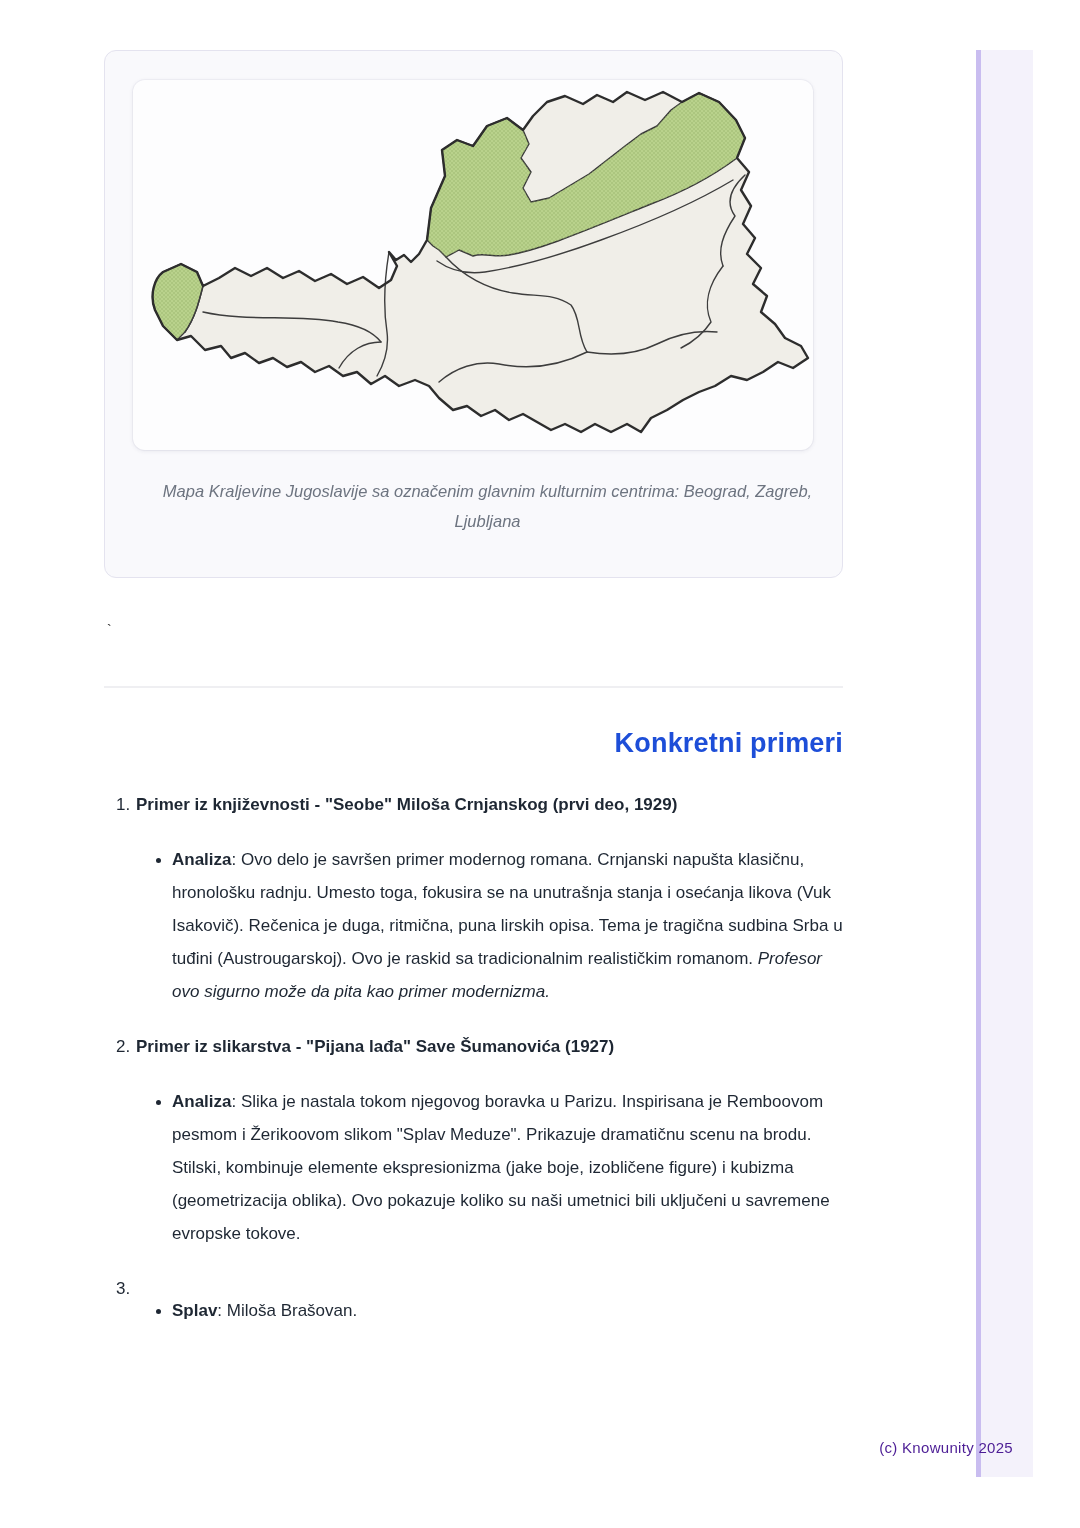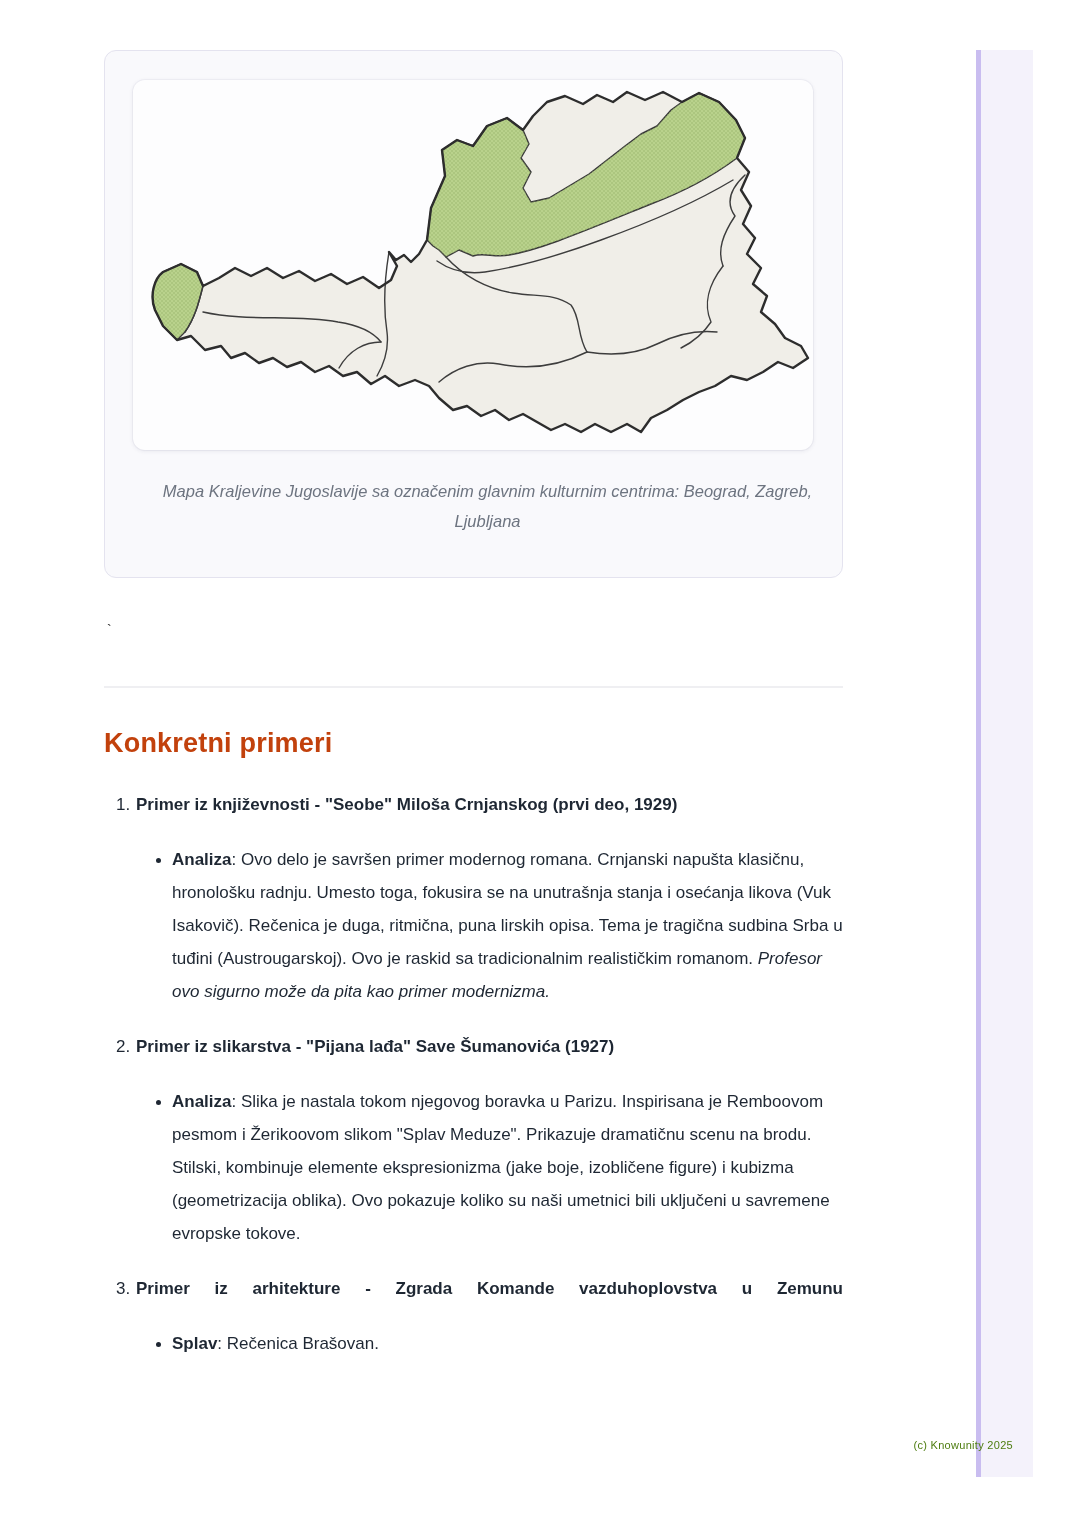--- a/index.html
+++ b/index.html
@@ -61,22 +61,22 @@
   .ititle .j2 { display:block; }
   ul.blist { list-style:disc; margin:22px 0 0 0; padding-left:36px; }
   ul.blist li { line-height:33px; }
   ul.blist li::marker { color:#1e2733; font-size:15px; }
 
   
   .side-panel { position:absolute; left:981px; top:50px; width:52px; height:1427px; background:#f4f2fb; }
   .side-rail  { position:absolute; left:976px; top:50px; width:5px;  height:1427px; background:#c9bdf0; }
   .footer {
     position:absolute; top:1439px; right:67px;
-    font-size:11px; letter-spacing:0.3px;
-    color:#4d7c0f; z-index:5;
+    font-size:15px; letter-spacing:0.3px;
+    color:#4c1d95; z-index:5;
   }
 </style>
 </head>
 <body>
 
 <div class="content">
 
   <section class="map-card">
     <div class="map-panel">
       <svg viewBox="0 0 680 370" width="680" height="370" xmlns="http://www.w3.org/2000/svg">
@@ -111,21 +111,21 @@
         <path fill="none" stroke-width="2.4" stroke-linejoin="round" d="M 22 230 C 16 214 22 198 30 192 L 48 184 L 64 192 L 70 206 L 86 198 L 102 188 L 118 196 L 134 188 L 150 198 L 166 191 L 182 201 L 198 194 L 214 204 L 230 197 L 246 208 L 258 200 L 264 186 L 256 172 L 263 180 L 271 175 L 278 182 L 286 174 L 294 160 L 298 128 L 312 96 L 309 70 L 324 60 L 340 66 L 354 46 L 374 38 L 390 50 L 400 36 L 414 22 L 432 16 L 450 24 L 464 15 L 480 22 L 494 12 L 512 20 L 530 12 L 549 22 L 566 13 L 586 22 L 603 40 L 612 58 L 604 78 L 616 92 L 608 110 L 618 126 L 610 144 L 622 158 L 614 174 L 628 188 L 620 204 L 634 216 L 628 232 L 642 244 L 652 258 L 668 266 L 675 278 L 660 288 L 645 282 L 630 292 L 614 300 L 598 296 L 582 306 L 566 312 L 550 320 L 534 330 L 518 338 L 508 352 L 494 344 L 478 352 L 462 344 L 448 352 L 432 344 L 418 350 L 404 342 L 390 334 L 376 340 L 362 330 L 348 336 L 334 326 L 320 330 L 306 318 L 296 306 L 282 300 L 266 306 L 252 296 L 238 304 L 224 292 L 210 296 L 196 286 L 182 292 L 168 282 L 154 287 L 140 278 L 126 283 L 112 273 L 98 278 L 88 266 L 72 270 L 58 256 L 44 260 L 30 246 Z" stroke="#2d2d2d"></path>
       </svg>
     </div>
     <p class="caption">Mapa Kraljevine Jugoslavije sa označenim glavnim kulturnim centrima: Beograd, Zagreb, Ljubljana</p>
   </section>
 
   <div class="stray">`</div>
 
   <hr class="divider">
 
-  <h2 class="heading" style="color: #c2410c;">Konkretni primeri</h2>
+  <h2 class="heading" style="color: #1d4ed8; text-align: right;">Konkretni primeri</h2>
 
   <div class="olist">
 
     <div class="oitem">
       <span class="num">1.</span>
       <div class="ocontent">
         <div class="ititle">Primer iz književnosti - "Seobe" Miloša Crnjanskog (prvi deo, 1929)</div>
         <ul class="blist">
           <li><strong>Analiza</strong><span>: Ovo delo je savršen primer modernog romana. Crnjanski napušta klasičnu, hronološku radnju. Umesto toga, fokusira se na unutrašnja stanja i osećanja likova (Vuk Isakovič). Rečenica je duga, ritmična, puna lirskih opisa. Tema je tragična sudbina Srba u tuđini (Austrougarskoj). Ovo je raskid sa tradicionalnim realističkim romanom. </span><em>Profesor ovo sigurno može da pita kao primer modernizma.</em></li>
         </ul>
@@ -139,24 +139,23 @@
         <ul class="blist">
           <li><strong>Analiza</strong><span>: Slika je nastala tokom njegovog boravka u Parizu. Inspirisana je Remboovom pesmom i Žerikoovom slikom "Splav Meduze". Prikazuje dramatičnu scenu na brodu. Stilski, kombinuje elemente ekspresionizma (jake boje, izobličene figure) i kubizma (geometrizacija oblika). Ovo pokazuje koliko su naši umetnici bili uključeni u savremene evropske tokove.</span><em></em></li>
         </ul>
       </div>
     </div>
 
     <div class="oitem">
       <span class="num">3.</span>
       <div class="ocontent">
         <div class="ititle">
-          <span class="j1">Primer iz arhitekture - Zgrada Komande vazduhoplovstva u Zemunu</span>
         </div>
         <ul class="blist">
-          <li><strong>Splav</strong><span>: Rečenica Brašovan.</span><em></em></li>
+          <li><strong>Splav</strong><span>: Miloša Brašovan.</span><em></em></li>
         </ul>
       </div>
     </div>
 
   </div>
 </div>
 
 <div class="side-panel"></div>
 <div class="side-rail"></div>
 <div class="footer">(c) Knowunity 2025</div>

